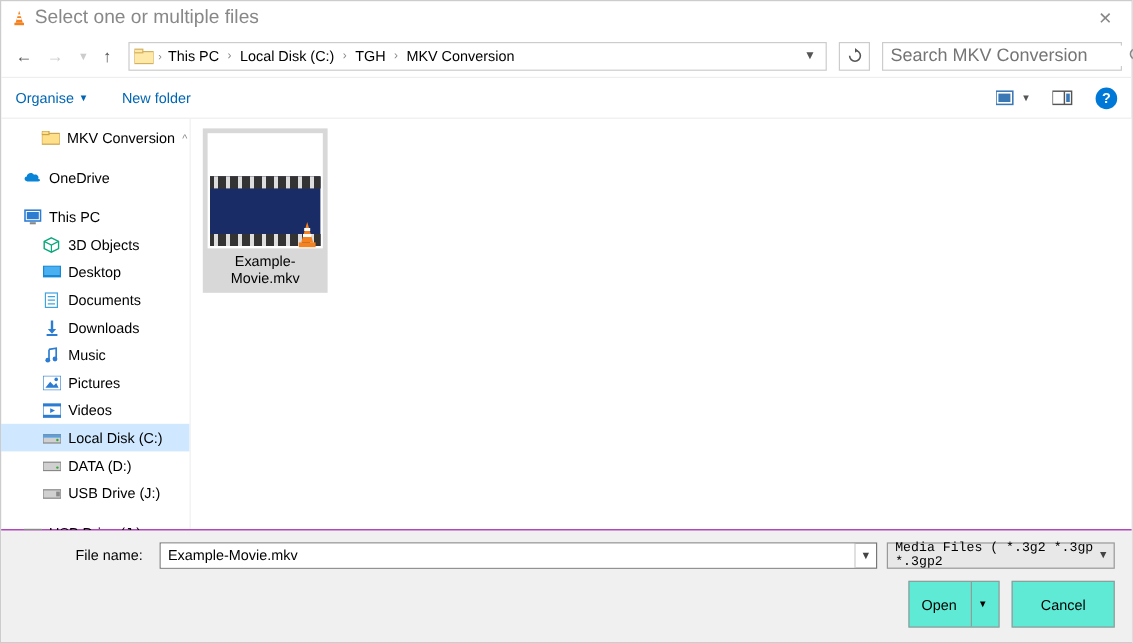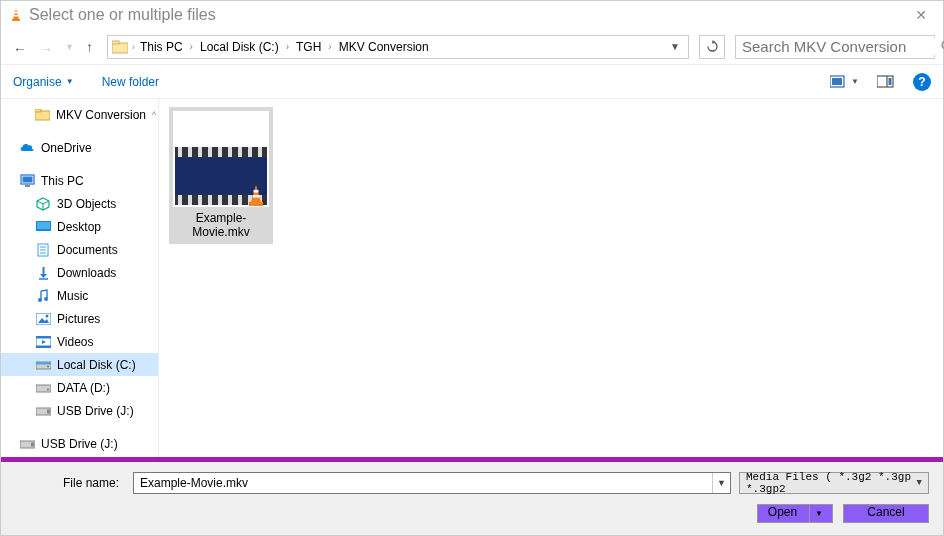--- a/index.html
+++ b/index.html
@@ -51,30 +51,30 @@
 .ico-disk { color: #777; }
 .content { flex: 1; padding: 8px 10px; background: #fff; }
 .file-item { width: 104px; text-align: center; background: #d8d8d8; padding: 4px; display: inline-block; }
 .file-thumb { width: 96px; height: 96px; background: #fff; display: flex; align-items: flex-end; justify-content: center; position: relative; margin: 0 auto; }
 .film-strip { width: 92px; height: 58px; background: #1a2c66; border-top: 10px solid #333; border-bottom: 10px solid #333; position: relative; margin-bottom: 2px; }
 .film-strip::before, .film-strip::after { content: ""; position: absolute; left: 0; right: 0; height: 10px; background-image: repeating-linear-gradient(to right, #333 0 3px, #ddd 3px 7px, #333 7px 10px); }
 .film-strip::before { top: -10px; }
 .film-strip::after { bottom: -10px; }
 .vlc-cone { position: absolute; right: 2px; bottom: 0; width: 22px; height: 24px; }
 .file-name { font-size: 12px; margin-top: 4px; line-height: 1.2; word-wrap: break-word; }
-.footer { background: #f0f0f0; border-top: 5px solid #a21caf; padding: 10px 14px 12px; }
+.footer { background: #f0f0f0; border-top: 1px solid #a21caf; padding: 10px 14px 12px; }
 .row1 { display: flex; align-items: center; gap: 8px; margin-bottom: 10px; }
 .row1 .label { width: 110px; text-align: right; padding-right: 6px; }
 .filename-combo { flex: 1; display: flex; border: 1px solid #777; background: #fff; height: 22px; }
 .filename-combo input { border: none; outline: none; flex: 1; padding: 0 6px; font-size: 12px; }
 .filename-combo .drop { width: 18px; display: flex; align-items: center; justify-content: center; border-left: 1px solid #ccc; font-size: 9px; color: #444; }
 .filetype { width: 190px; height: 22px; border: 1px solid #999; background: #e8e8e8; display: flex; align-items: center; padding: 0 6px; font-size: 11px; font-family: Liberation Mono, monospace; }
 .filetype .drop { margin-left: auto; font-size: 9px; color: #444; }
 .row2 { display: flex; justify-content: flex-end; gap: 10px; }
-.btn { height: 19px; border: 1px solid #999; background: #8b5cf6; display: flex; align-items: flex-start; justify-content: center; font-size: 12px; padding: 0 4px; }
+.btn { height: 39px; border: 1px solid #999; background: #5eead4; display: flex; align-items: center; justify-content: center; font-size: 12px; padding: 0 4px; }
 .btn.open { width: 76px; }
 .btn.open .split { border-left: 1px solid #999; padding: 0 5px; margin-left: 6px; height: 100%; display: flex; align-items: center; font-size: 8px; }
 .btn.cancel { width: 86px; }
 svg { display: block; }
 </style>
 </head>
 <body>
 
 <div class="window">
 

